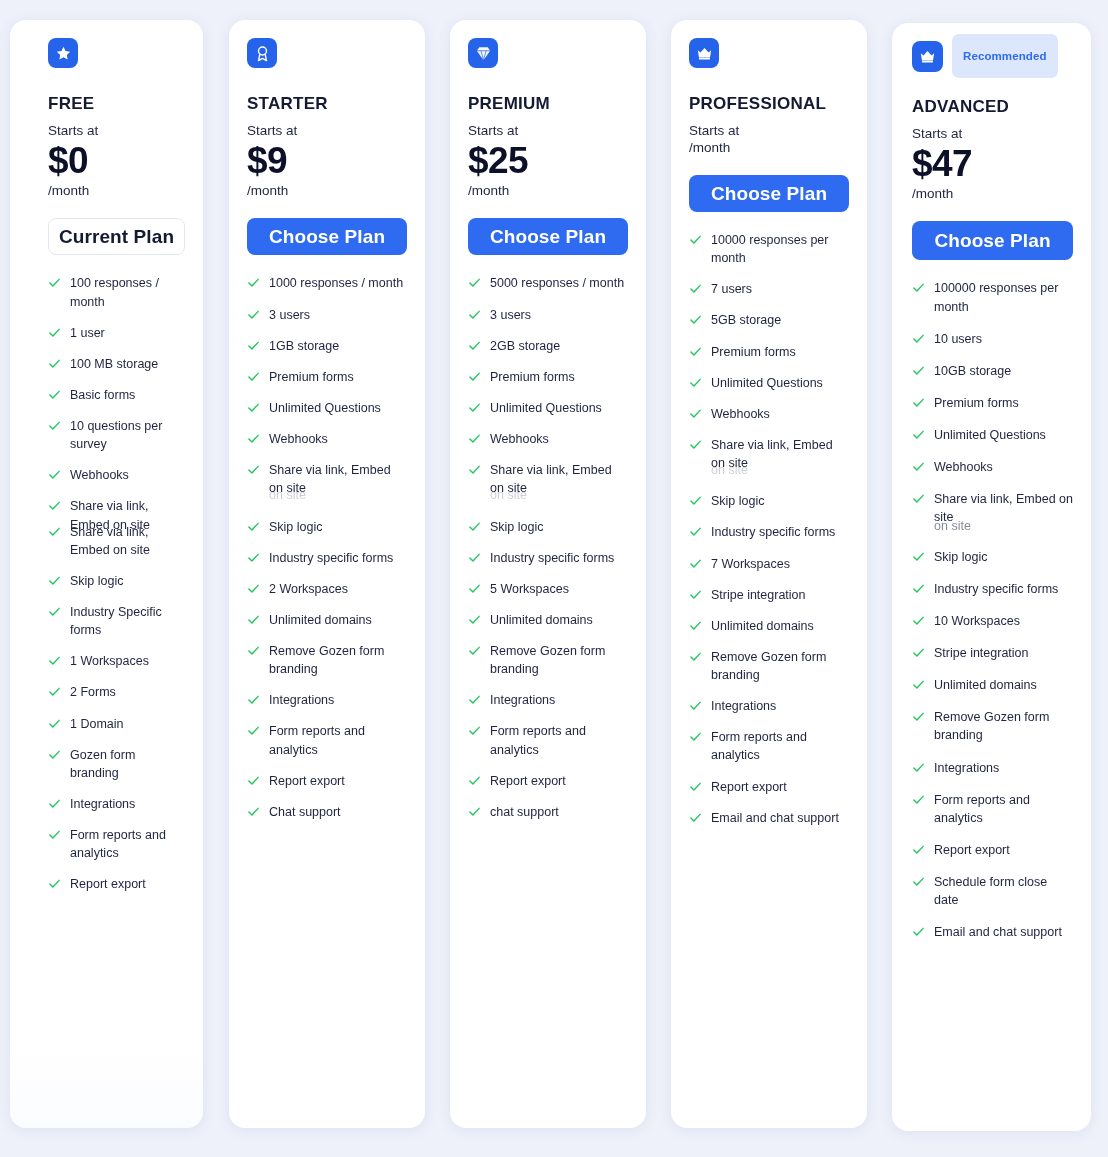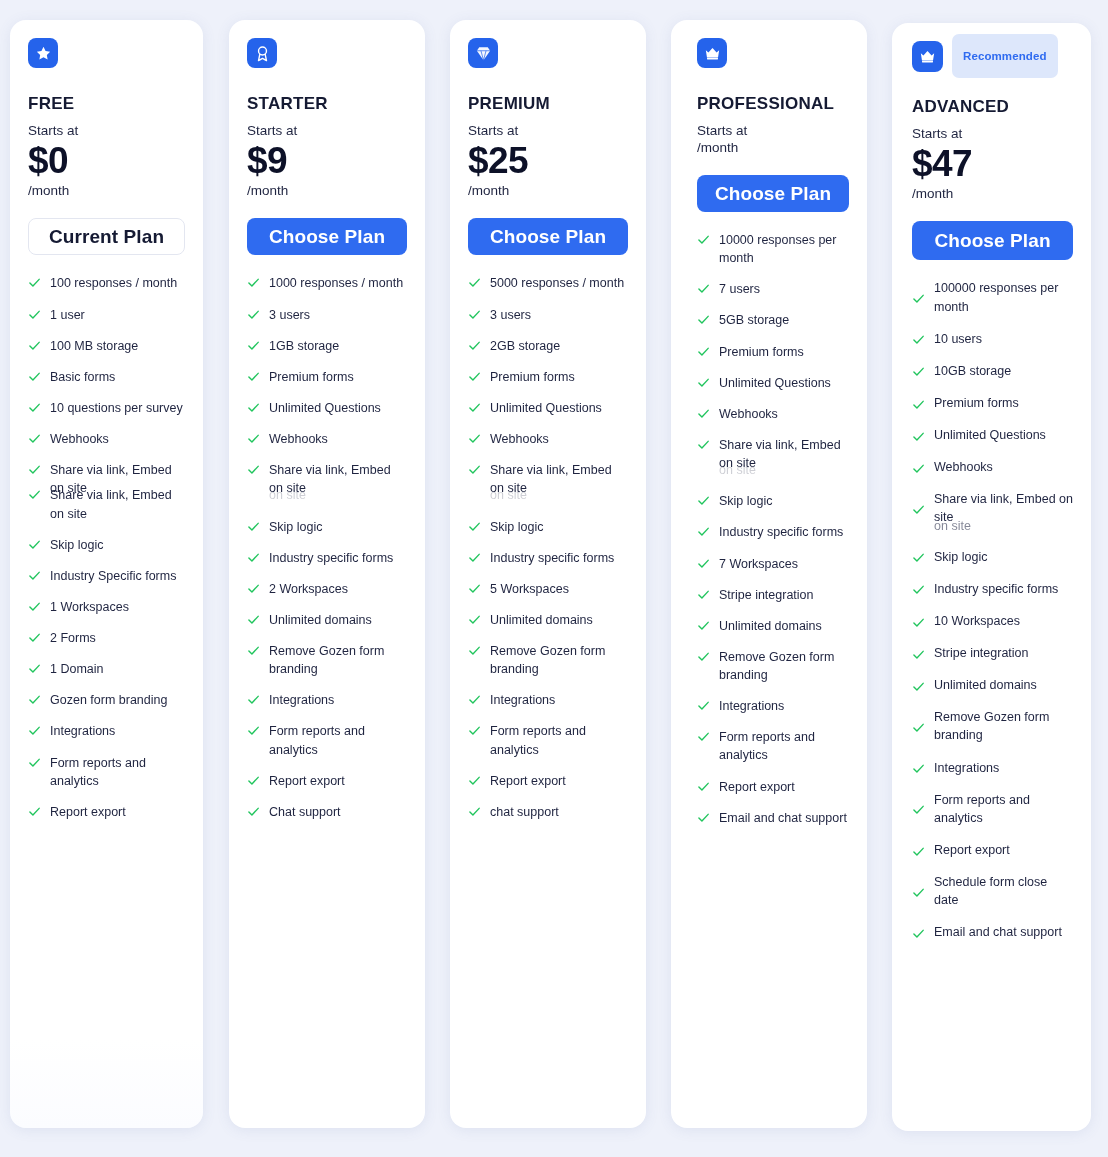--- a/index.html
+++ b/index.html
@@ -26,24 +26,24 @@
   
   .plan-card {
     position: absolute;
     background: #ffffff;
     border-radius: 16px;
     box-shadow: 0 2px 14px rgba(79, 102, 160, 0.10);
     overflow: hidden;
   }
 
   .plan-card.card-0 { left: 10px;  top: 20px; width: 193px; height: 1108px;
-                      background: linear-gradient(180deg,#ffffff 0%,#ffffff 92%,#fbfcff 100%); }
+                      background: linear-gradient(180deg,#ffffff 0%,#ffffff 92%,#fbfcff 100%); padding-left: 20px; }
   .plan-card.card-1 { left: 229px; top: 20px; width: 196px; height: 1108px; }
   .plan-card.card-2 { left: 450px; top: 20px; width: 196px; height: 1108px; }
-  .plan-card.card-3 { left: 671px; top: 20px; width: 196px; height: 1108px; padding-left: 8px; }
+  .plan-card.card-3 { left: 671px; top: 20px; width: 196px; height: 1108px; }
   .plan-card.card-4 { left: 892px; top: 23px; width: 199px; height: 1108px; }
 
   .card-inner {
     padding: 16px 18px 0 18px;
     height: 100%;
   }
   .card-4 .card-inner { padding-left: 20px; }
 
   
   .plan-head {
@@ -139,21 +139,21 @@
     margin-top: 19px;
   }
 
   .feature-item {
     display: flex;
     align-items: flex-start;
     gap: 9px;
     margin-bottom: 13px;
     position: relative;
   }
-  .card-4 .feature-item { margin-bottom: 14px; align-items: center; }
+  .card-4 .feature-item { margin-bottom: 14px; }
 
   .check-icon {
     flex: none;
     width: 13px;
     height: 13px;
     margin-top: 2px;
   }
   .check-icon svg { width: 13px; height: 13px; display: block; }
 
   .feature-text {

